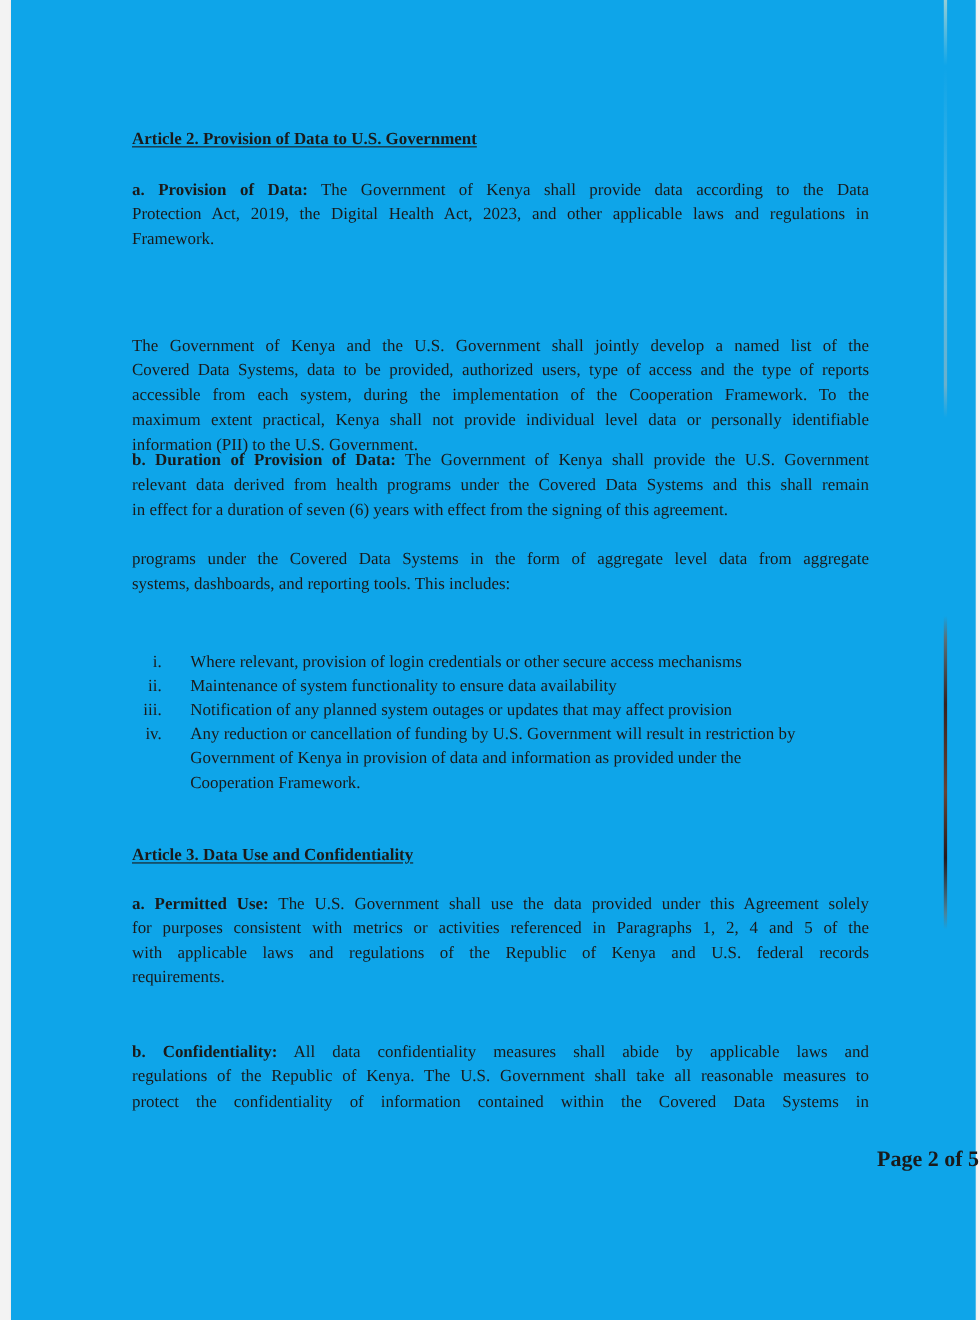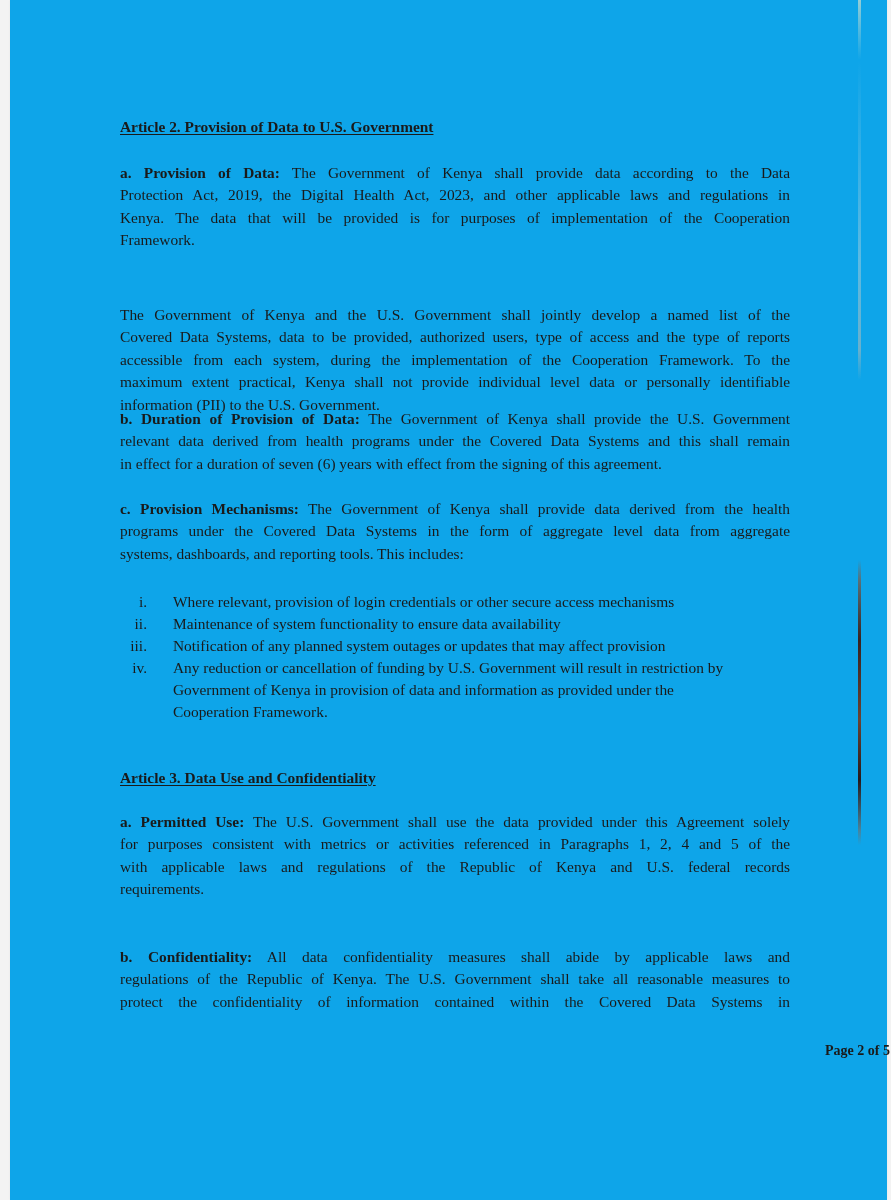--- a/index.html
+++ b/index.html
@@ -93,63 +93,59 @@
       left: 53px;
       width: 620px;
       white-space: nowrap;
     }
     .page-num {
       position: absolute;
       left: 650px;
       top: 1043px;
       width: 120px;
       text-align: right;
-      font-size: 14px;
+      font-size: 20px;
       font-weight: bold;
     }
   </style>
 </head>
 <body>
 
 <div class="page">
   <div class="scan-edge"></div>
 
   <div class="content">
 
     <p class="t heading" style="top:116px;">Article 2. Provision of Data to U.S. Government</p>
 
     <div class="t justify" style="top:162px;">
       <span class="line">
         <span class="lbl">a. Provision of Data:</span><span> The Government of Kenya shall provide data according to the Data</span>
       </span>
       <span class="line">Protection Act, 2019, the Digital Health Act, 2023, and other applicable laws and regulations in</span>
-      <span class="line">Kenya. The data that will be provided is for purposes of implementation of the Cooperation</span>
       <span class="line last">Framework.</span>
     </div>
 
     <div class="t justify" style="top:272px;margin-top:32px;">
       <span class="line">The Government of Kenya and the U.S. Government shall jointly develop a named list of the</span>
       <span class="line">Covered Data Systems, data to be provided, authorized users, type of access and the type of reports</span>
       <span class="line">accessible from each system, during the implementation of the Cooperation Framework. To the</span>
       <span class="line">maximum extent practical, Kenya shall not provide individual level data or personally identifiable</span>
       <span class="line last">information (PII) to the U.S. Government.</span>
     </div>
 
     <div class="t justify" style="top:408px;">
       <span class="line">
         <span class="lbl">b. Duration of Provision of Data:</span><span> The Government of Kenya shall provide the U.S. Government</span>
       </span>
       <span class="line">relevant data derived from health programs under the Covered Data Systems and this shall remain</span>
       <span class="line last">in effect for a duration of seven (6) years with effect from the signing of this agreement.</span>
     </div>
 
     <div class="t justify" style="top:498px;">
-      <span class="line">
-        <span class="lbl">c. Provision Mechanisms:</span><span> The Government of Kenya shall provide data derived from the health</span>
-      </span>
       <span class="line">programs under the Covered Data Systems in the form of aggregate level data from aggregate</span>
       <span class="line last">systems, dashboards, and reporting tools. This includes:</span>
     </div>
 
     <div class="list-item" style="top:591px;">
       <span class="list-num">i.</span>
       <span class="list-text">Where relevant, provision of login credentials or other secure access mechanisms</span>
     </div>
     <div class="list-item" style="top:613px;">
       <span class="list-num">ii.</span>

